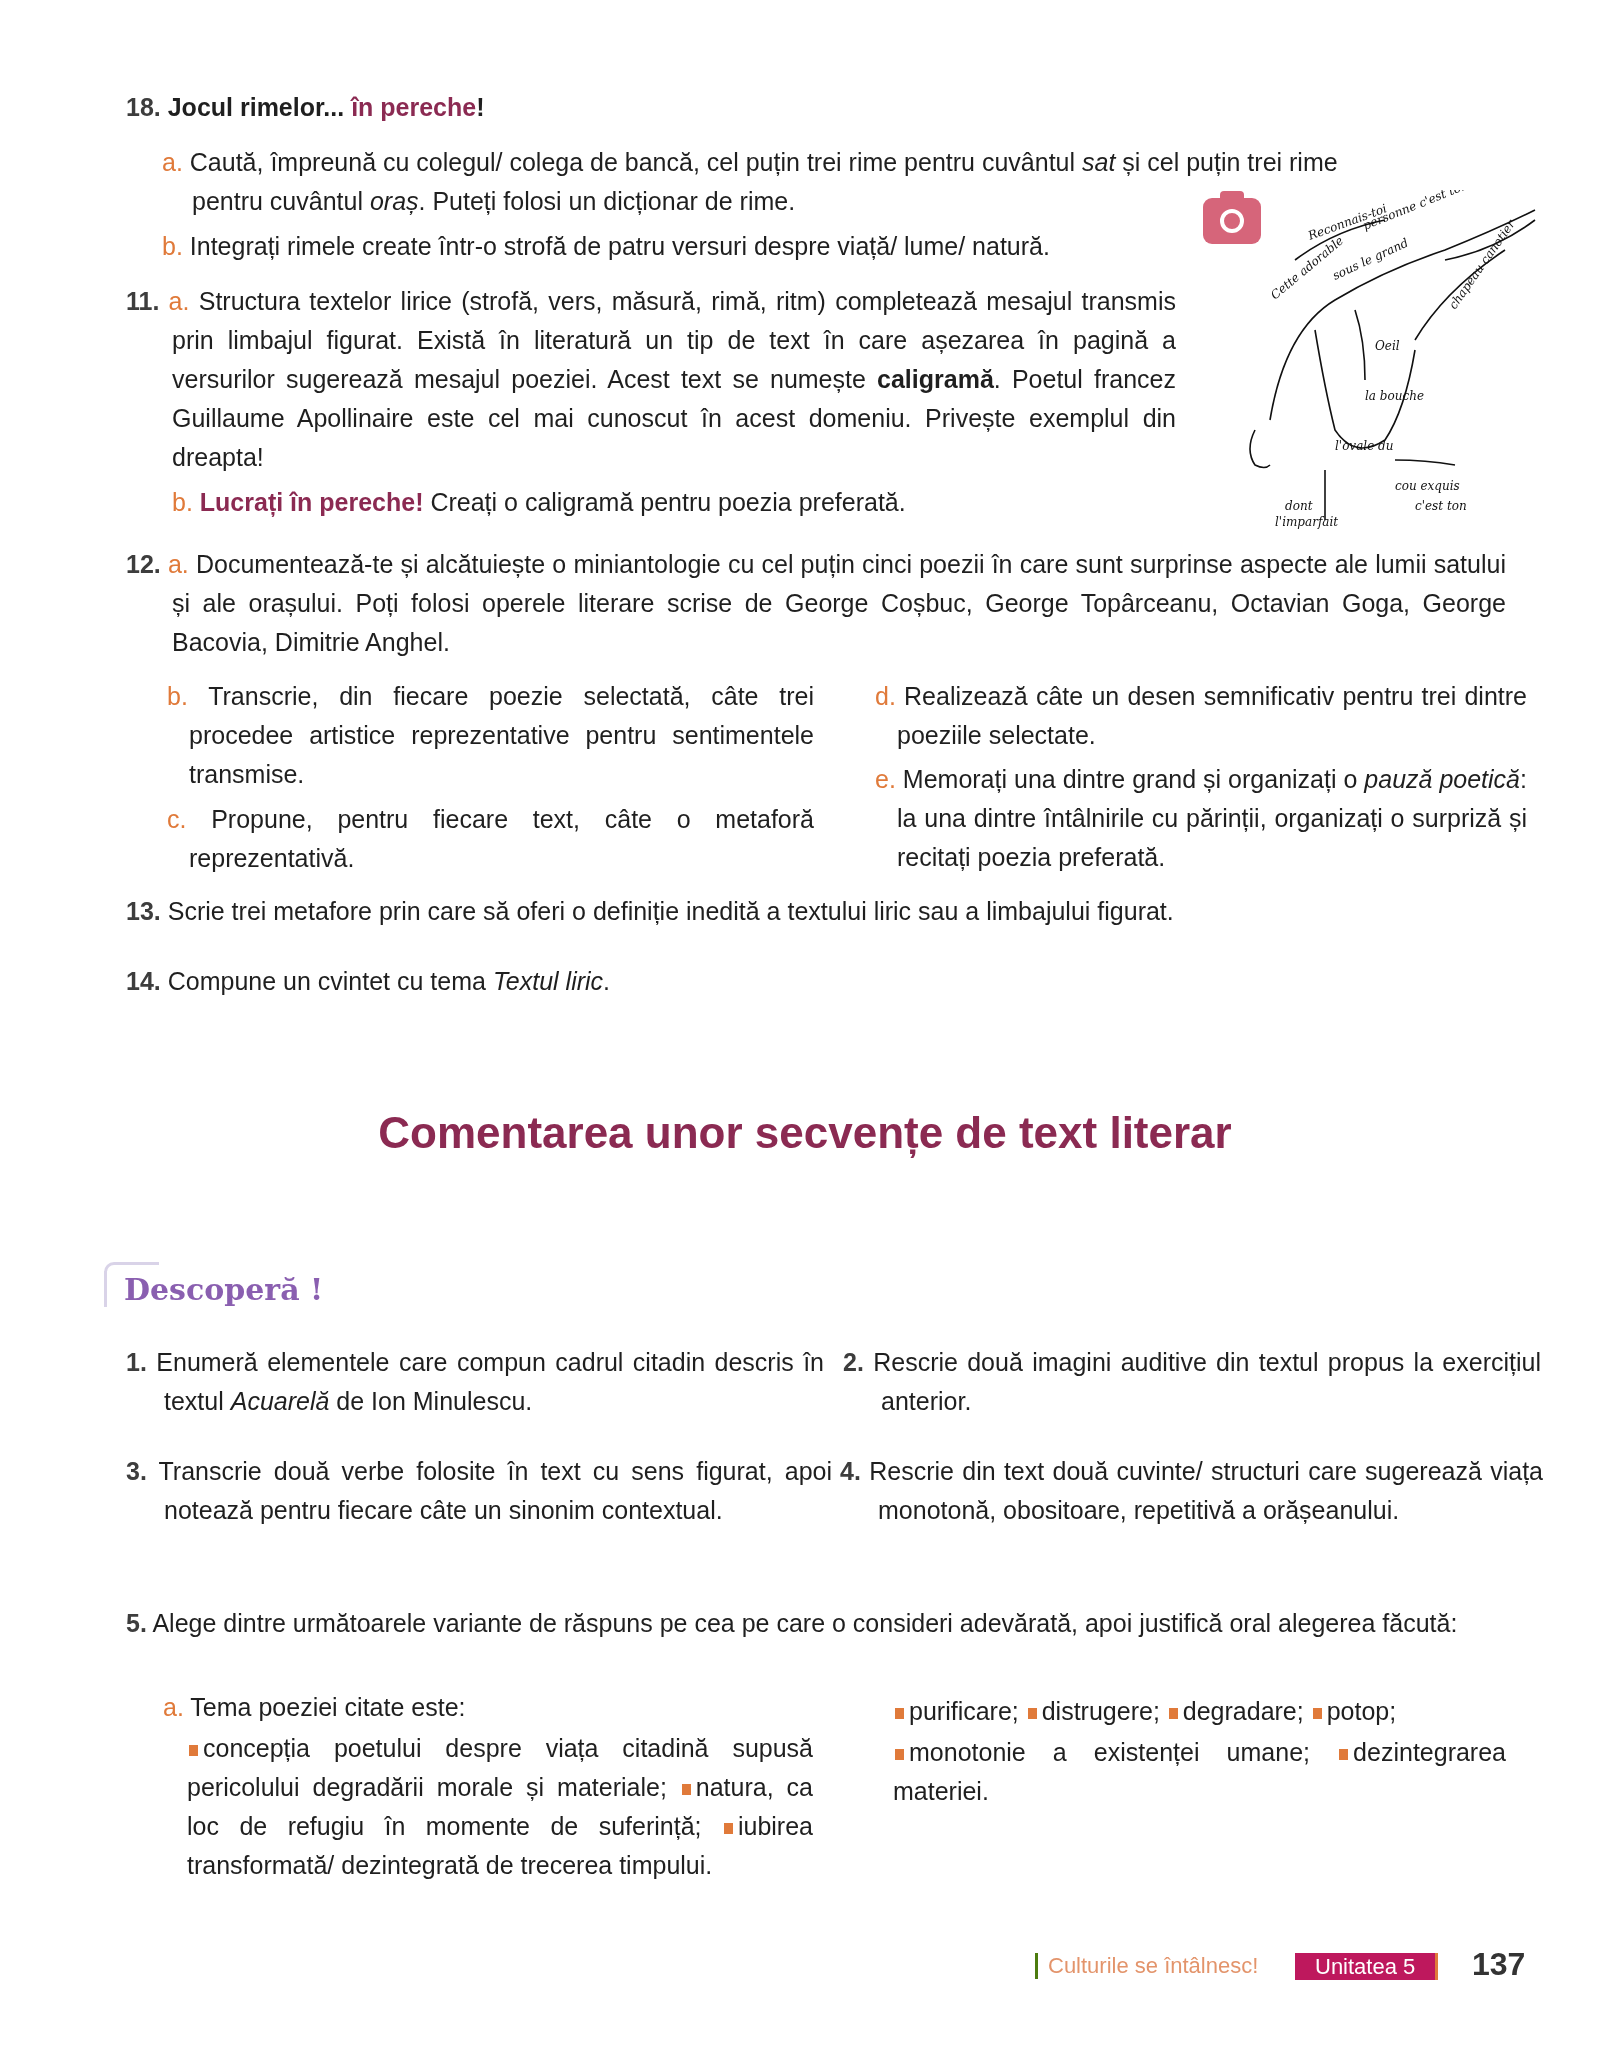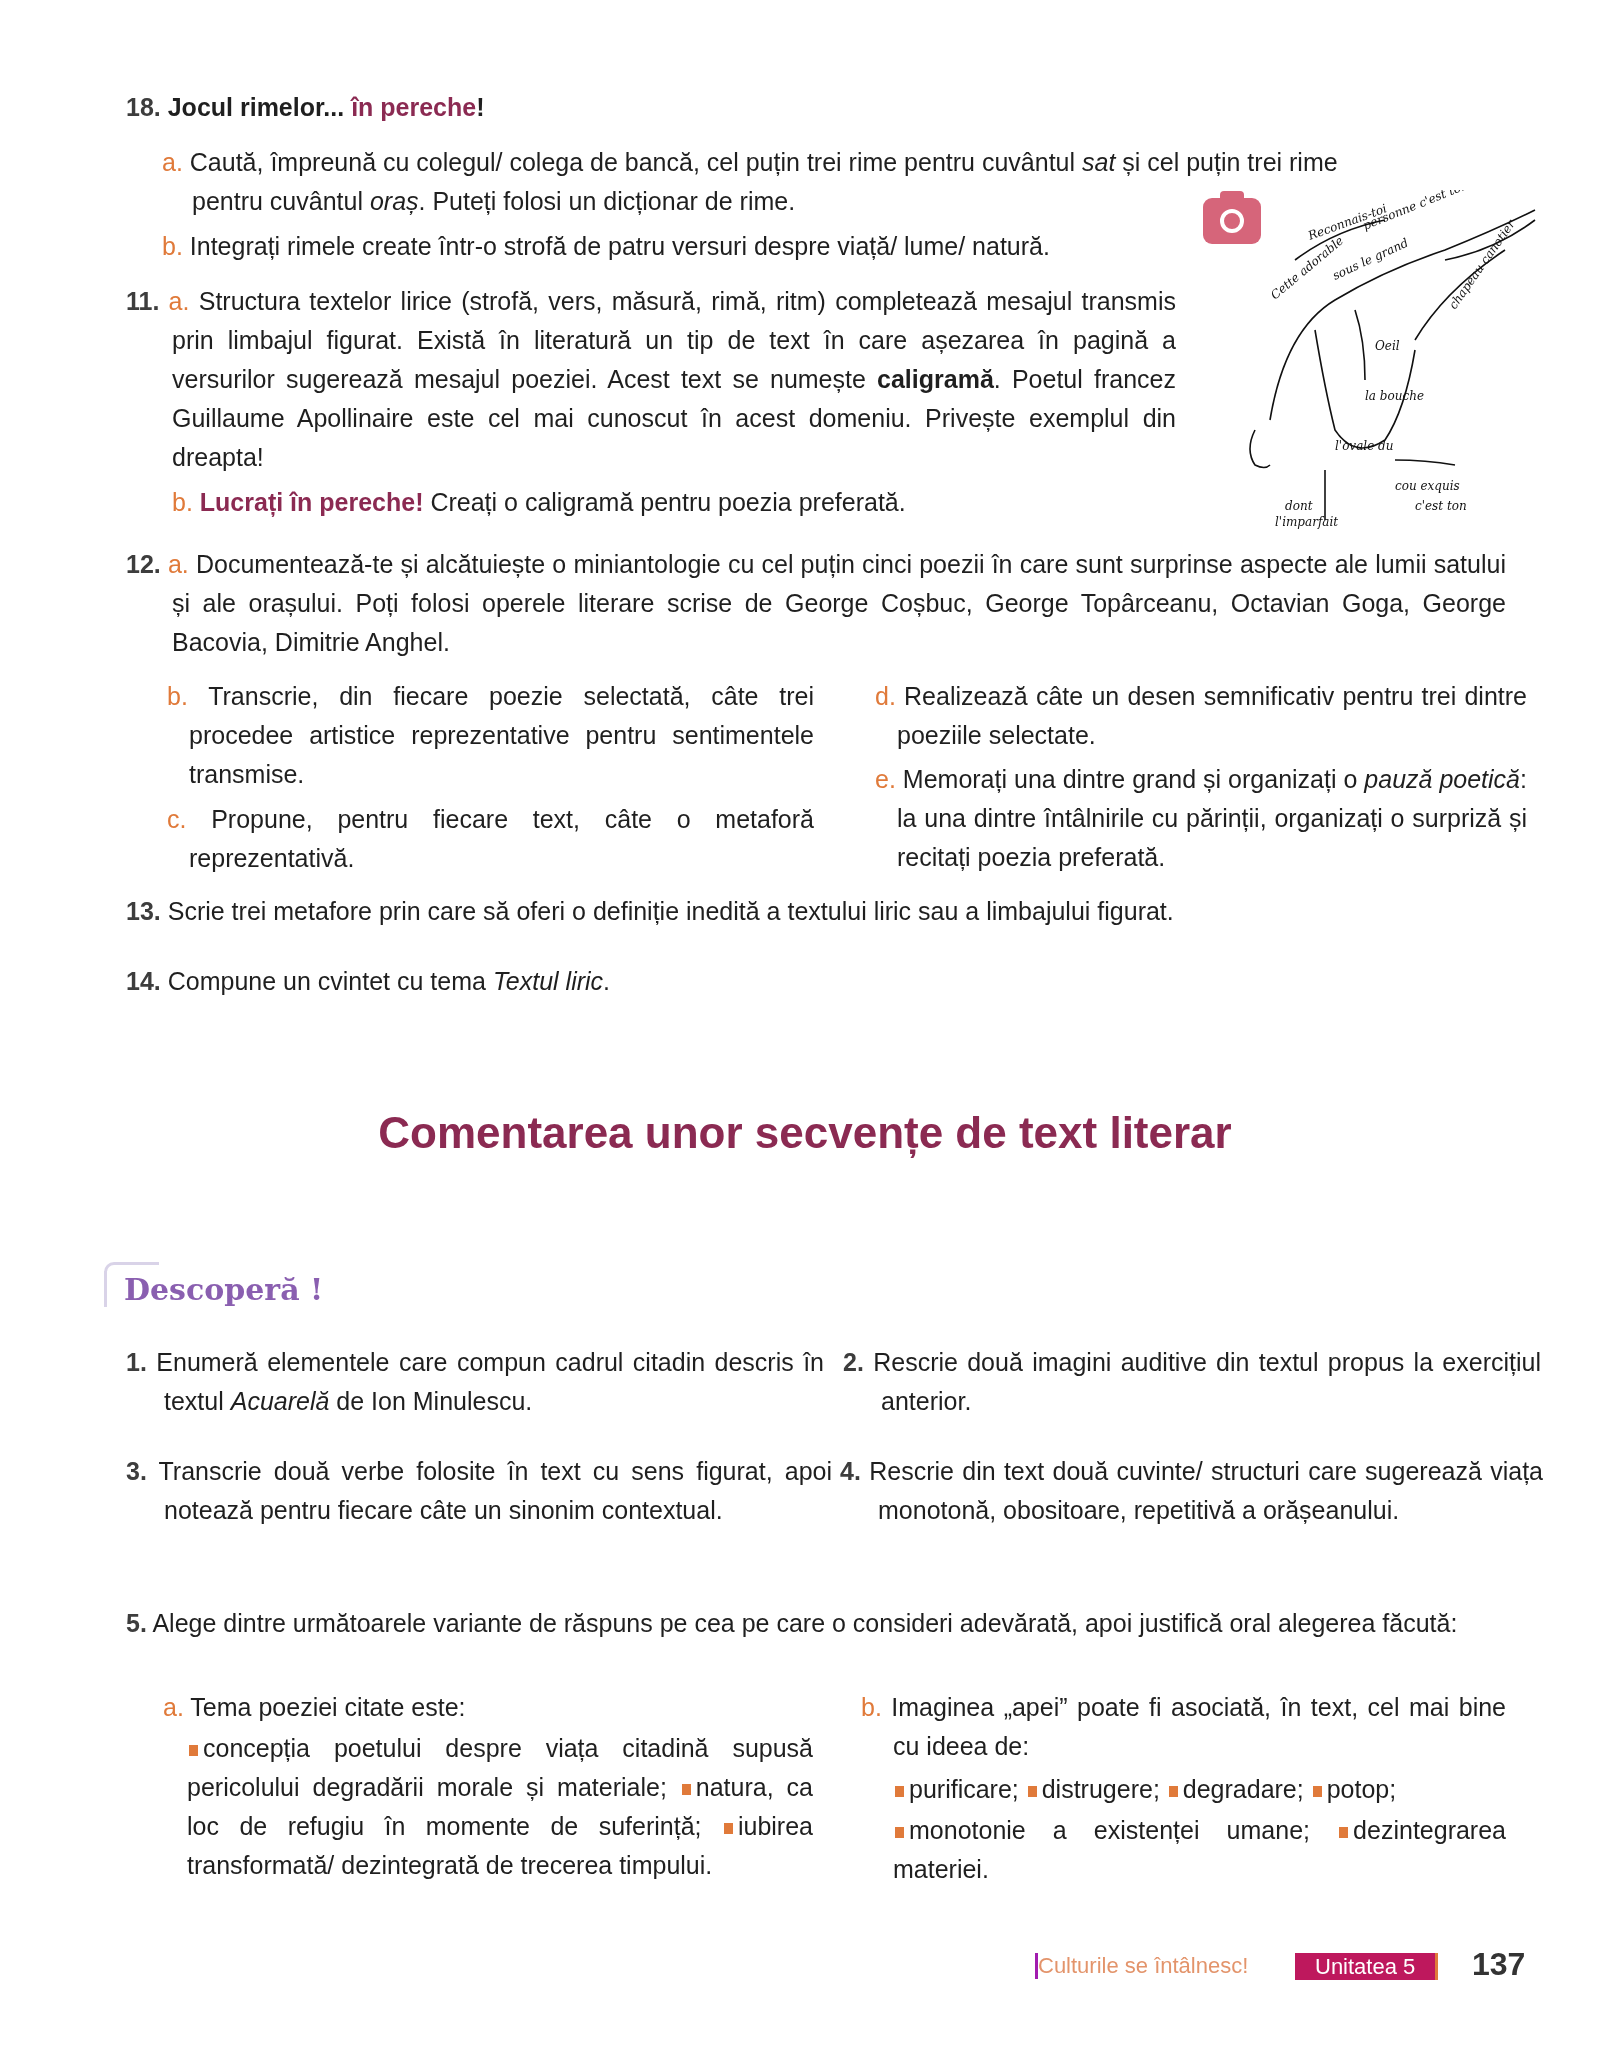--- a/index.html
+++ b/index.html
@@ -15,21 +15,21 @@
   .line { line-height:39px; }
   .just { text-align:justify; }
   .bul { display:inline-block; width:9px; height:11px; background:#e07a3a; margin:0 5px 0 2px; vertical-align:1px; }
   .cam { position:absolute; left:1203px; top:198px; width:58px; height:46px; background:#d6657a; border-radius:9px; }
   .cam:before { content:""; position:absolute; left:17px; top:-7px; width:24px; height:10px; background:#d6657a; border-radius:4px 4px 0 0; }
   .cam .lens { position:absolute; left:17px; top:11px; width:16px; height:16px; border:4px solid #fff; border-radius:50%; }
   .callig { position:absolute; left:1215px; top:190px; width:330px; height:340px; }
   .heading { position:absolute; left:0; width:1610px; top:1108px; text-align:center; font-size:44px; font-weight:bold; color:#8b2a52; }
   .desc-box { position:absolute; left:104px; top:1262px; width:52px; height:42px; border-left:3px solid #d9d3e8; border-top:3px solid #d9d3e8; border-top-left-radius:10px; }
   .desc-label { position:absolute; left:124px; top:1272px; font-family:"DejaVu Serif", serif; font-weight:bold; font-size:30px; color:#8a5fb0; }
-  .footer-text { position:absolute; left:1035px; top:1953px; font-size:22px; color:#e3946b; border-left:3px solid #a21caf; line-height:26px; }
+  .footer-text { position:absolute; left:1035px; top:1953px; font-size:22px; color:#e3946b; border-left:3px solid #4d7c0f; padding-left:10px; line-height:26px; }
   .footer-unit { position:absolute; left:1295px; top:1953px; font-size:22px; color:#fff; background:#be185d; padding:0 20px; line-height:27px; border-right:3px solid #e07a3a; }
   .footer-page { position:absolute; left:1472px; top:1946px; font-size:32px; font-weight:bold; color:#333; }
 </style>
 </head>
 <body>
 
 <div class="abs line" style="left:126px; top:88px; width:1380px;">
   <p><span class="num">18.</span>
      <span class="b">Jocul rimelor...</span>
      <span class="maroon">în pereche</span><span class="b">!</span></p>
@@ -144,22 +144,20 @@
 </div>
 <div class="abs line" style="left:163px; top:1688px; width:650px;">
   <p><span class="let">a.</span>
      <span>Tema poeziei citate este:</span></p>
   <p class="just" style="padding-left:24px; margin-top:2px;">
      <span class="bul"></span><span>concepția poetului despre viața citadină supusă pericolului degradării morale și materiale;</span>
      <span class="bul"></span><span>natura, ca loc de refugiu în momente de suferință;</span>
      <span class="bul"></span><span>iubirea transformată/ dezintegrată de trecerea timpului.</span></p>
 </div>
 <div class="abs line" style="left:861px; top:1688px; width:645px;">
-  <p class="just" style="padding-left:32px; text-indent:-32px;"><span class="let">b.</span>
-     <span>Imaginea „apei” poate fi asociată, în text, cel mai bine cu ideea de:</span></p>
   <p style="padding-left:32px; margin-top:4px;">
      <span class="bul"></span><span>purificare;</span>
      <span class="bul"></span><span>distrugere;</span>
      <span class="bul"></span><span>degradare;</span>
      <span class="bul"></span><span>potop;</span></p>
   <p class="just" style="padding-left:32px; margin-top:2px;">
      <span class="bul"></span><span>monotonie a existenței umane;</span>
      <span class="bul"></span><span>dezintegrarea materiei.</span></p>
 </div>
 

